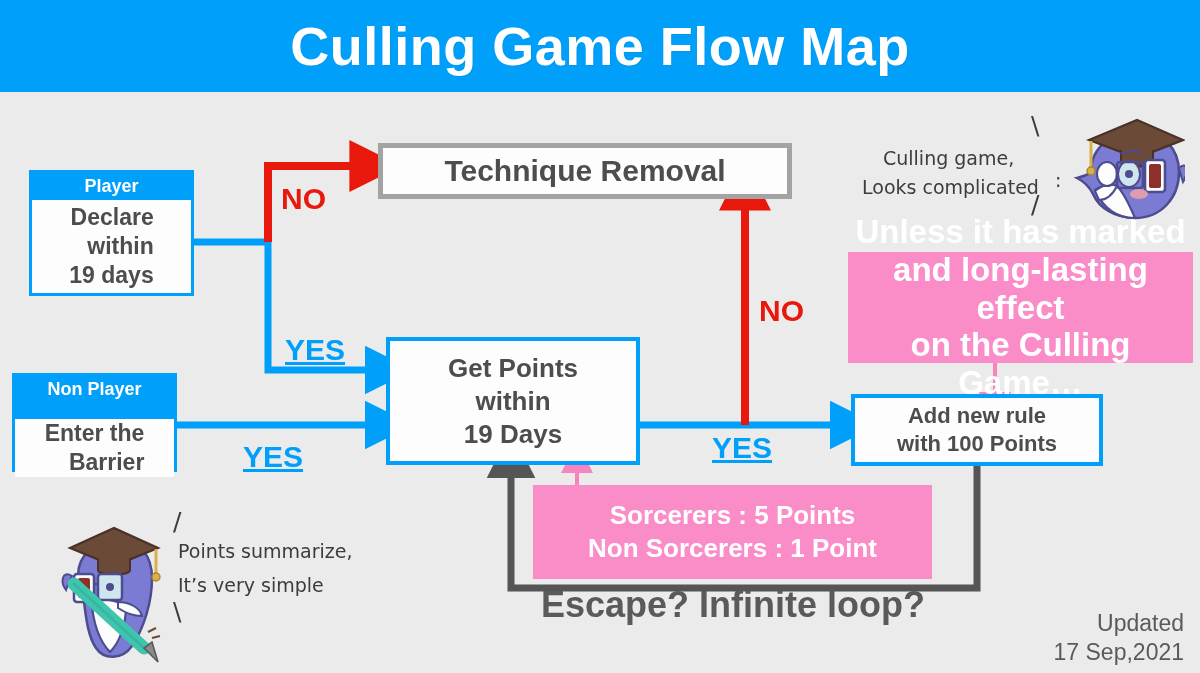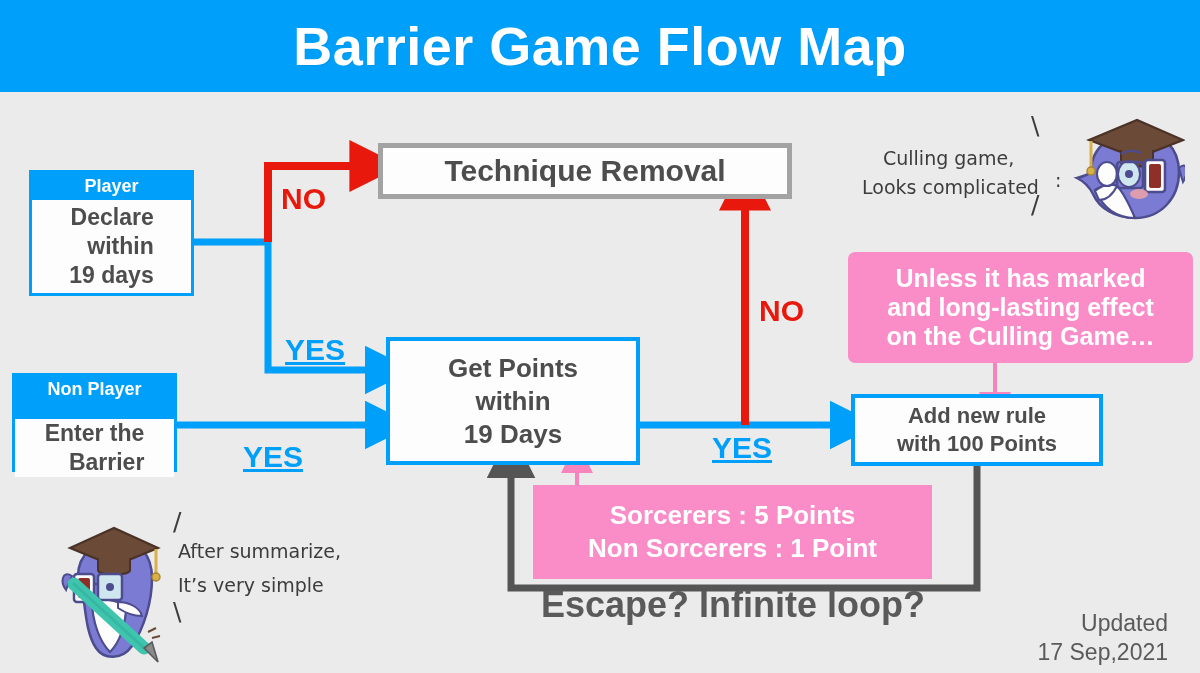--- a/index.html
+++ b/index.html
@@ -143,21 +143,21 @@
     white-space: pre-line;
   }
   svg { display: block; }
 </style>
 </head>
 <body>
 
 <div id="canvas">
 
   <div class="title-banner">
-    <div class="title-text">Barrier Game Flow Map</div>
+    <div class="title-text">Culling Game Flow Map</div>
   </div>
 
   <svg style="position:absolute;left:0;top:0;width:1200px;height:673px;pointer-events:none;">
     <defs>
       <marker id="ah-blue" markerWidth="7" markerHeight="7" refX="1.2" refY="3.5" orient="auto">
         <path d="M0,0 L7,3.5 L0,7 z" fill="#00a0fa"></path>
       </marker>
       <marker id="ah-red" markerWidth="6.5" markerHeight="6.5" refX="1.2" refY="3.25" orient="auto">
         <path d="M0,0 L6.5,3.25 L0,6.5 z" fill="#e8190c"></path>
       </marker>
@@ -209,40 +209,40 @@
     <span>Get Points
 within
 19 Days</span>
   </div>
 
   <div class="box-blue" style="left:851px;top:394px;width:252px;height:72px;font-size:22px;line-height:28px;white-space:pre-line;">
     <span>Add new rule
 with 100 Points</span>
   </div>
 
-  <div class="box-pink" style="left:848px;top:252px;width:345px;height:111px;font-size:25px;white-space:pre-line;padding:0 6px;border-radius:7px;">
+  <div class="box-pink" style="left:848px;top:252px;width:345px;height:111px;font-size:33px;white-space:pre-line;padding:0 6px;">
     <span>Unless it has marked
 and long-lasting effect
 on the Culling Game…</span>
   </div>
 
   <div class="box-pink" style="left:533px;top:485px;width:399px;height:94px;font-size:26px;line-height:33px;white-space:pre-line;">
     <span>Sorcerers : 5 Points
 Non Sorcerers : 1 Point</span>
   </div>
 
   <div class="lbl lbl-no" style="left:281px;top:182px;">NO</div>
   <div class="lbl lbl-no" style="left:759px;top:294px;">NO</div>
   <div class="lbl lbl-yes" style="left:285px;top:333px;">YES</div>
   <div class="lbl lbl-yes" style="left:243px;top:440px;">YES</div>
   <div class="lbl lbl-yes" style="left:712px;top:431px;">YES</div>
 
   <div class="caption-escape" style="left:529px;top:584px;margin-left:12px;">Escape? Infinite loop?</div>
 
-  <div class="updated" style="right:32px;top:609px;">Updated
+  <div class="updated" style="right:16px;top:609px;">Updated
 17 Sep,2021</div>
 
   <div class="slash" style="left:1031px;top:111px;">\</div>
   <div class="hand" style="left:883px;top:143px;">Culling game,</div>
   <div class="hand" style="left:862px;top:172px;">Looks complicated</div>
   <div class="hand" style="left:1055px;top:165px;">:</div>
   <div class="slash" style="left:1031px;top:190px;">/</div>
 
   <svg style="position:absolute;left:1055px;top:112px;" width="130" height="125" viewBox="0 0 130 125">
 
@@ -267,21 +267,21 @@
     <rect x="90" y="48" width="20" height="32" rx="3" fill="#fdfdfd" stroke="#4c4c8f" stroke-width="2.6"></rect>
     <rect x="94" y="52" width="12" height="24" rx="2" fill="#8e2f28"></rect>
     <path d="M88,60 L90,60" stroke="#4c4c8f" stroke-width="2.6"></path>
 
     <ellipse cx="84" cy="82" rx="9" ry="5" fill="#f0a2a8" opacity="0.85"></ellipse>
 
     <path d="M66,42 C72,38 80,38 86,41" stroke="#4c4c8f" stroke-width="2.4" fill="none"></path>
   </svg>
 
   <div class="slash" style="left:173px;top:507px;">/</div>
-  <div class="hand" style="left:178px;top:536px;">After summarize,</div>
+  <div class="hand" style="left:178px;top:536px;">Points summarize,</div>
   <div class="hand" style="left:178px;top:570px;">It’s very simple</div>
   <div class="slash" style="left:173px;top:597px;">\</div>
 
   <svg style="position:absolute;left:48px;top:524px;" width="130" height="140" viewBox="0 0 130 140">
 
     <path d="M30,52 C30,30 48,16 70,16 C92,16 104,32 104,54 C104,78 96,104 84,122
              C74,136 56,136 48,124 C40,112 38,94 36,78 C34,70 28,64 18,60 C26,58 29,56 30,52 Z" fill="#7b7bd4" stroke="#4c4c8f" stroke-width="2.5"></path>
 
     <path d="M44,76 C44,98 52,118 62,128 C72,118 78,100 78,82 C68,76 54,74 44,76 Z" fill="#fdfdfd" stroke="#4c4c8f" stroke-width="2.2"></path>
 

